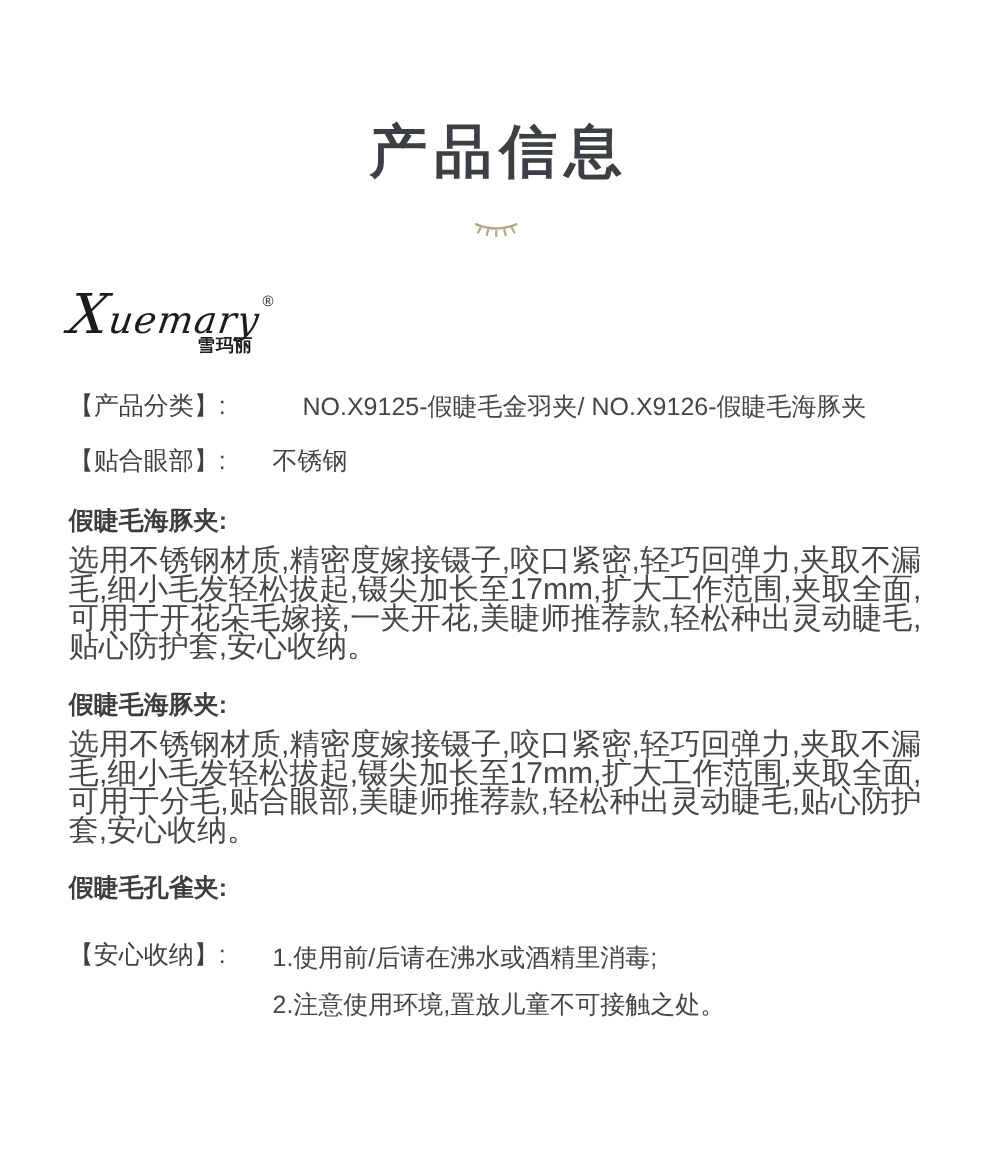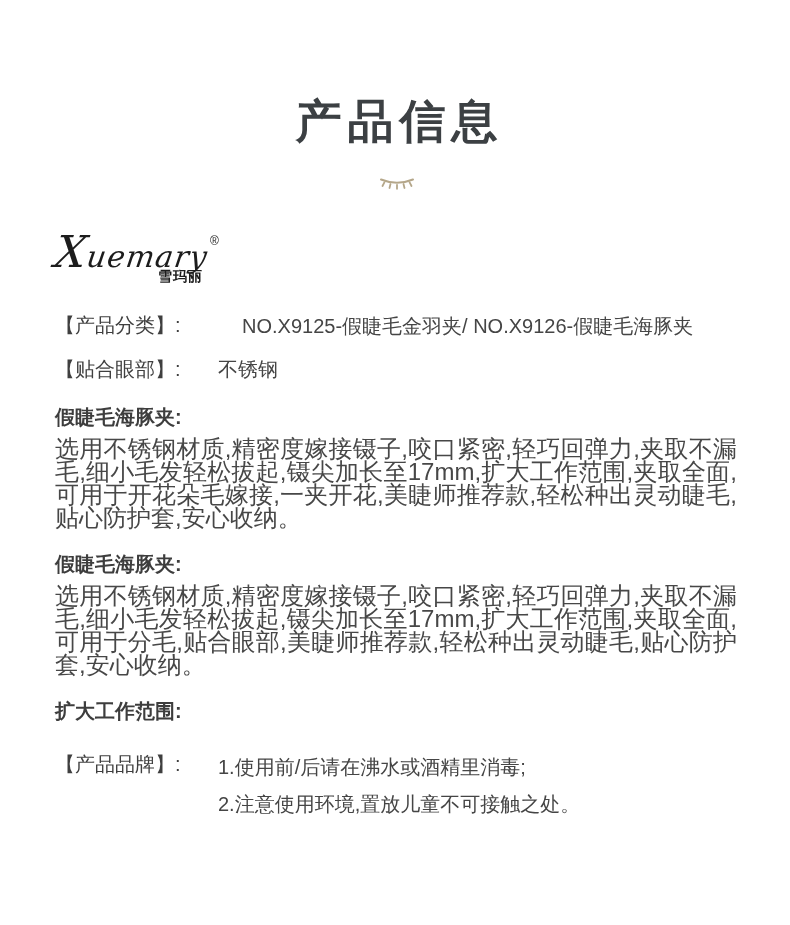--- a/index.html
+++ b/index.html
@@ -144,24 +144,24 @@
     <div class="section-heading">假睫毛海豚夹:</div>
     <div class="section-body">选用不锈钢材质,精密度嫁接镊子,咬口紧密,轻巧回弹力,夹取不漏毛,细小毛发轻松拔起,镊尖加长至17mm,扩大工作范围,夹取全面,可用于开花朵毛嫁接,一夹开花,美睫师推荐款,轻松种出灵动睫毛,贴心防护套,安心收纳。</div>
   </div>
 
   <div class="section">
     <div class="section-heading">假睫毛海豚夹:</div>
     <div class="section-body">选用不锈钢材质,精密度嫁接镊子,咬口紧密,轻巧回弹力,夹取不漏毛,细小毛发轻松拔起,镊尖加长至17mm,扩大工作范围,夹取全面,可用于分毛,贴合眼部,美睫师推荐款,轻松种出灵动睫毛,贴心防护套,安心收纳。</div>
   </div>
 
   <div class="section">
-    <div class="section-heading">扩大工作范围:</div>
+    <div class="section-heading">假睫毛孔雀夹:</div>
   </div>
 
   <div class="row notes-row">
-    <span class="label">【产品品牌】:</span>
+    <span class="label">【安心收纳】:</span>
     <div class="content">
       <div>1.使用前/后请在沸水或酒精里消毒;</div>
       <div>2.注意使用环境,置放儿童不可接触之处。</div>
     </div>
   </div>
 
 </div>
 
 </body></html>

